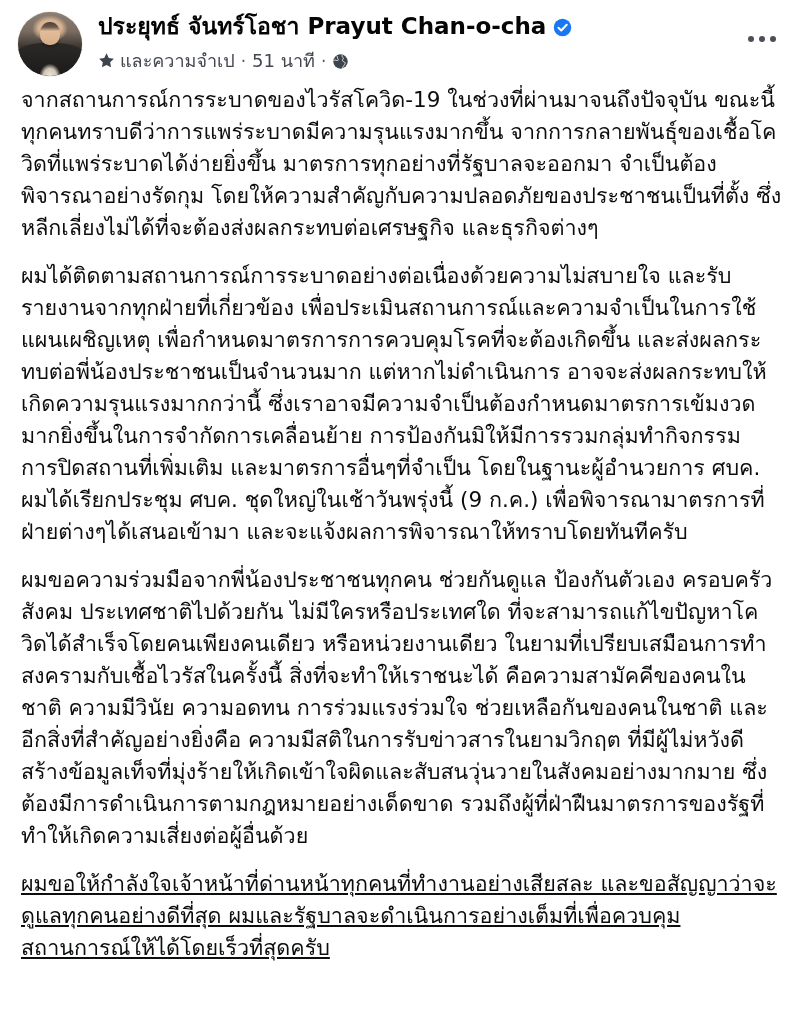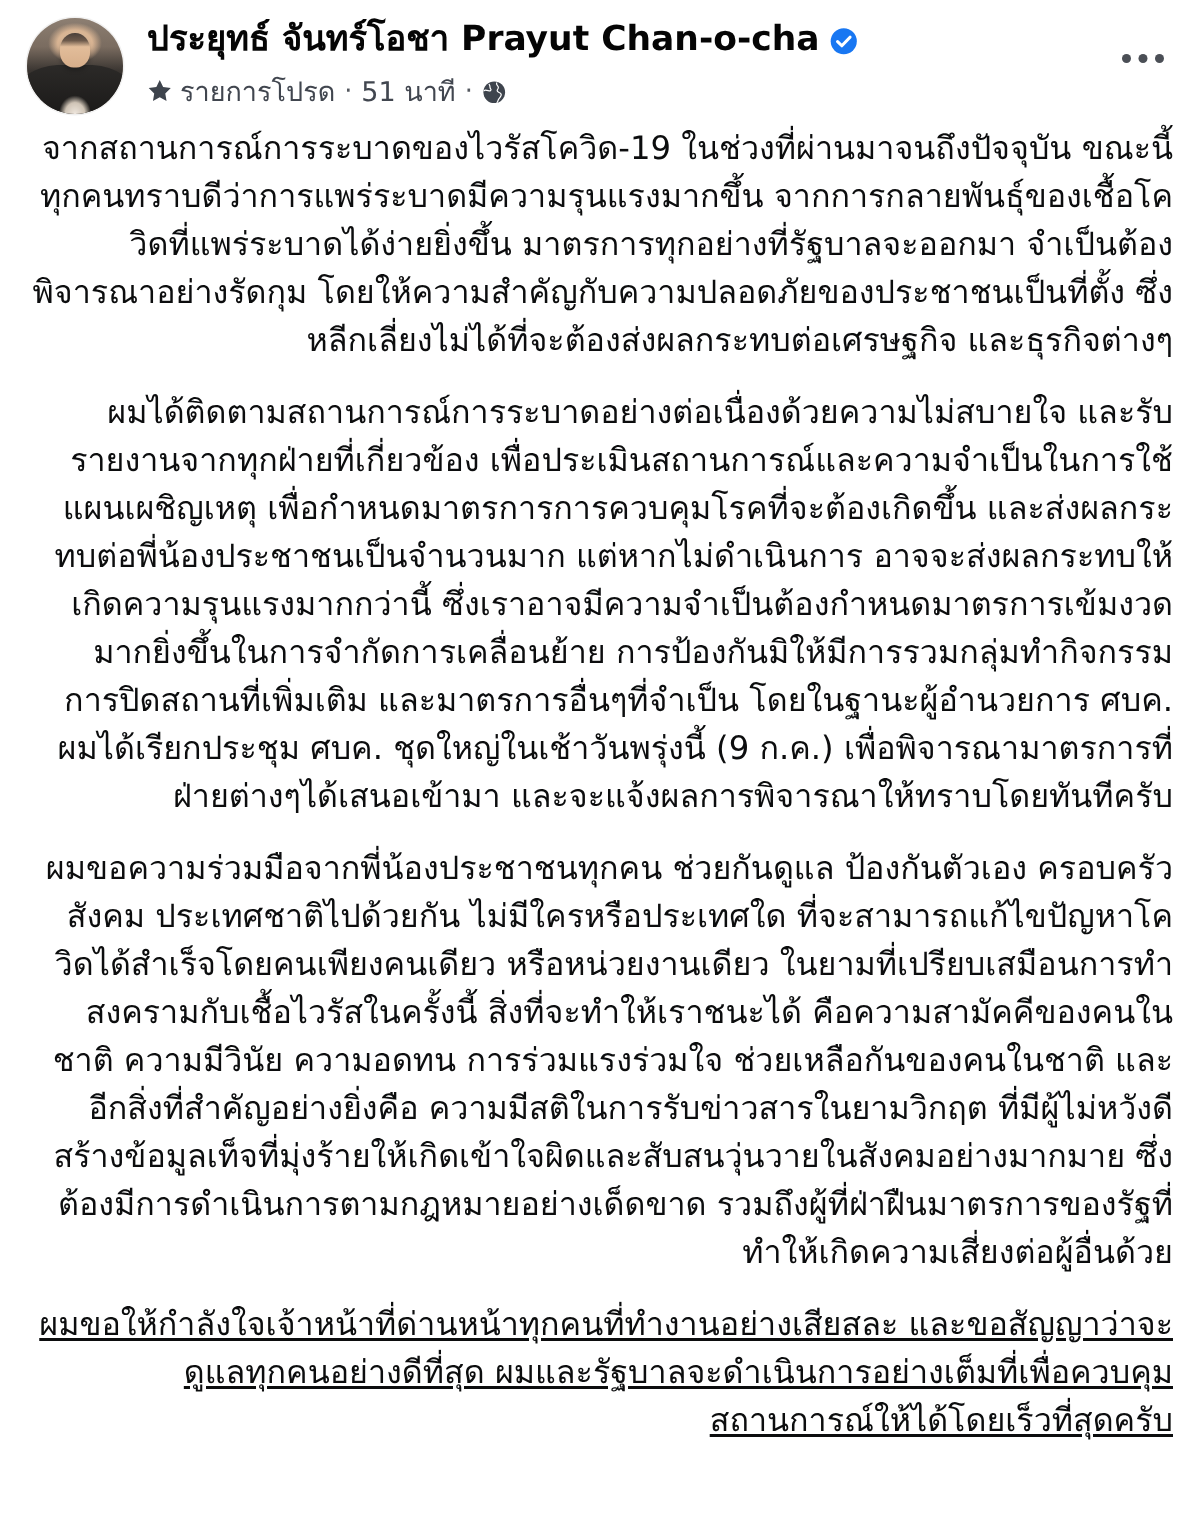--- a/index.html
+++ b/index.html
@@ -164,21 +164,21 @@
   
   .post-body {
     padding: 0 18px 0 21px;
   }
   .post-body p {
     margin: 0 0 16px 0;
     font-size: 21.5px;
     line-height: 32px;
     color: #0c0d0e;
     font-weight: 400;
-    text-align: right;
+    text-align: left;
     word-break: break-word;
   }
   .post-body p:last-child {
     margin-bottom: 0;
     text-decoration: underline;
   }
 </style>
 </head>
 <body>
 
@@ -201,21 +201,21 @@
           </svg>
         </span>
       </div>
 
       <div class="meta-line">
         <span class="star-icon">
           <svg viewBox="0 0 24 24" width="17" height="17" aria-hidden="true">
             <path d="M12 1.9 L15.2 8.4 L22.4 9.4 L17.2 14.5 L18.4 21.6 L12 18.2 L5.6 21.6 L6.8 14.5 L1.6 9.4 L8.8 8.4 Z" fill="#3e444d"></path>
           </svg>
         </span>
-        <span>รายการโปรด</span>
+        <span>และความจำเป</span>
         <span class="meta-dot">·</span>
         <span>51 นาที</span>
         <span class="meta-dot">·</span>
         <span class="globe-icon">
           <svg viewBox="0 0 24 24" width="17" height="17" aria-hidden="true">
             <circle cx="12" cy="12" r="10.2" fill="#3e444d"></circle>
             <path d="M7.2 4.6 C8.6 6.2 7.4 7.6 8.6 8.8 C9.6 9.9 8.2 11.2 6.6 10.6 C5.2 10.1 3.4 9.4 2.6 10.4
                      M14.4 3.2 C13.2 4.8 15.2 5.4 15.8 7.0 C16.4 8.6 14.4 9.2 14.8 10.8 C15.2 12.4 17.6 12.0 18.4 13.6
                      C19.2 15.2 17.4 16.8 16.2 18.4 C15.2 19.8 15.6 21.0 14.6 21.6" fill="none" stroke="#ffffff" stroke-width="1.15" stroke-linecap="round" stroke-linejoin="round"></path>
           </svg>

